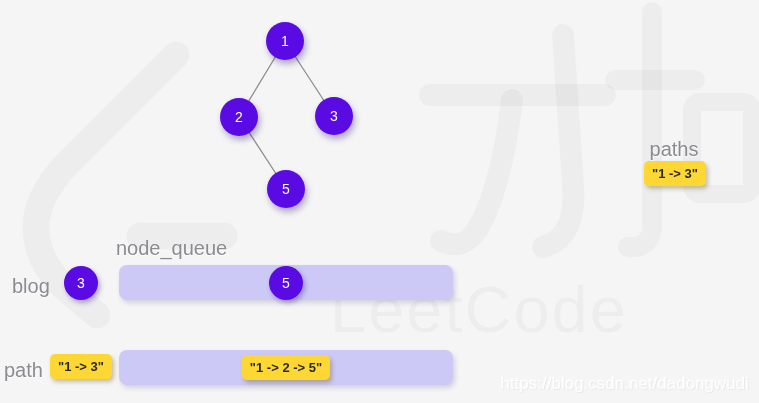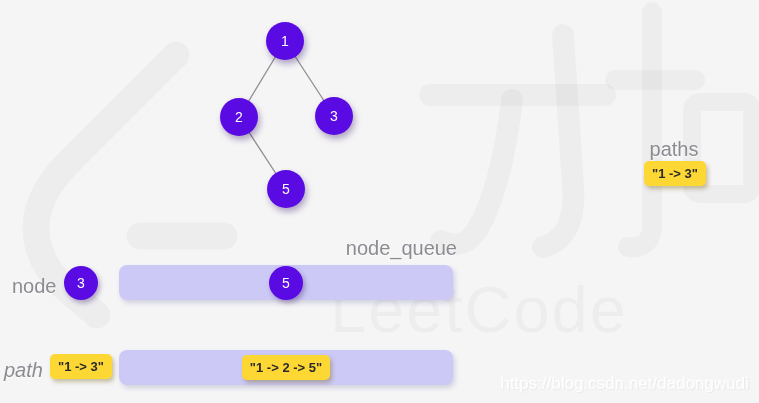--- a/index.html
+++ b/index.html
@@ -32,21 +32,21 @@
     background:var(--node-fill,#5a0ae2); color:var(--node-text,#fff);
     display:flex; align-items:center; justify-content:center;
     font-size:14px;
     box-shadow:2px 4px 6px rgba(45,15,100,0.35);
   }
   
   .sec-label {
     position:absolute; color:var(--label,#8b8b92); font-size:20px;
     text-shadow:0 1px 1px rgba(255,255,255,0.9); white-space:nowrap;
   }
-  .sec-title { text-align:right; width:334px; left:123px; }
+  .sec-title { text-align:left; width:334px; left:116px; }
   .badge {
     background:var(--badge-fill,#fdd835); color:var(--badge-text,#2a2a2a);
     font-size:13px; font-weight:600; line-height:1;
     padding:6px 8px; border-radius:5px;
     box-shadow:2px 3px 4px rgba(110,85,0,0.35);
     white-space:nowrap;
   }
   .q-circle {
     width:34px; height:34px; border-radius:50%;
     background:var(--node-fill,#5a0ae2); color:var(--node-text,#fff);
@@ -97,25 +97,25 @@
       <div class="tree-node" style="left: 315px; top: 97px;">3</div>
       <div class="tree-node" style="left: 267px; top: 170px;">5</div>
     </div>
 
   <div class="sec-label" style="left:630px; top:138px; width:88px; text-align:center;">paths</div>
   <div class="abs" style="left:644px; top:161px; display:flex; gap:8px;">
       <div class="badge">"1 -&gt; 3"</div>
     </div>
 
   <div class="sec-label sec-title" style="top:237px;">node_queue</div>
-  <div class="sec-label" style="left:12px; top:275px;">node</div>
+  <div class="sec-label" style="left:12px; top:275px;">blog</div>
   <div class="q-circle abs" style="left:64px; top:266px;">3</div>
   <div class="queue-bar" style="top:265px;">
       <div class="q-circle">5</div>
     </div>
 
-  <div class="sec-label" style="left:4px; top:359px;font-style:italic;">path</div>
+  <div class="sec-label" style="left:4px; top:359px;">path</div>
   <div class="badge abs" style="left:50px; top:354px;">"1 -&gt; 3"</div>
   <div class="queue-bar" style="top:350px;">
       <div class="badge">"1 -&gt; 2 -&gt; 5"</div>
     </div>
 
 </div>
 
 </body></html>

